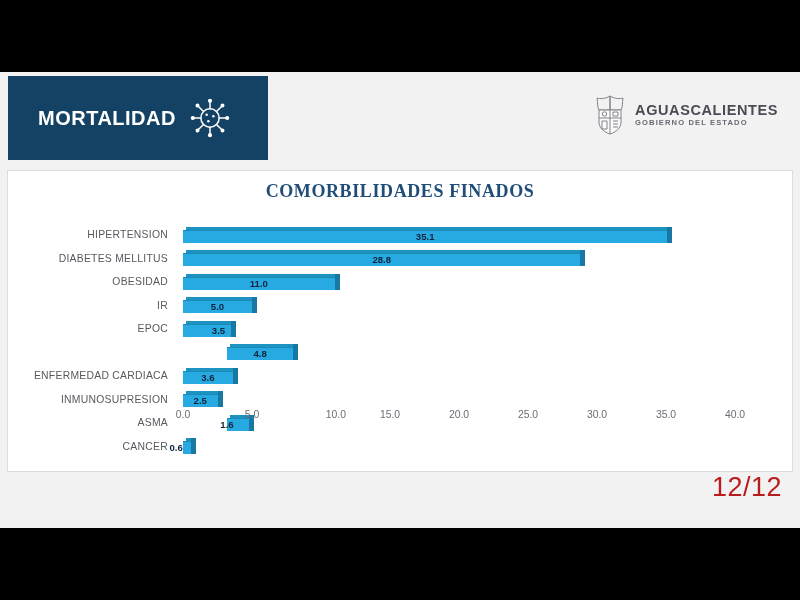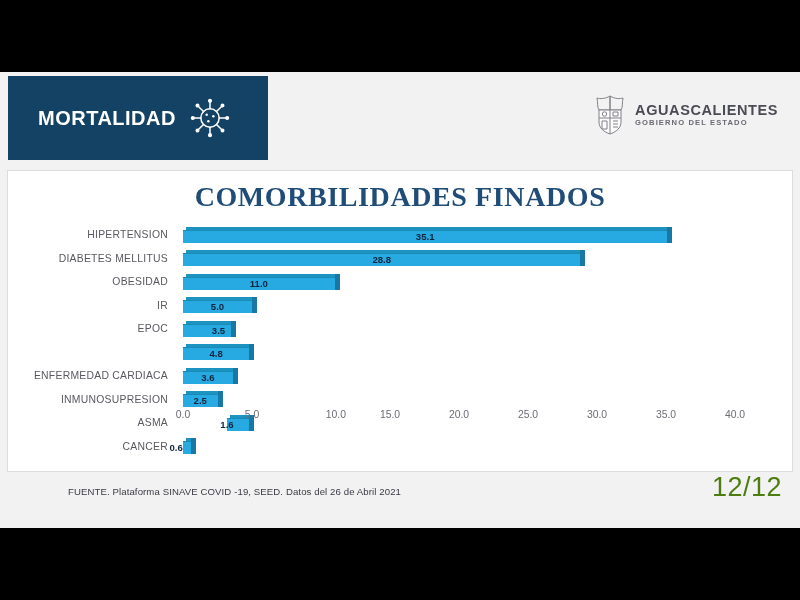--- a/index.html
+++ b/index.html
@@ -104,21 +104,21 @@
     width: 786px;
     height: 302px;
     background: #ffffff;
     border: 1px solid #dcdcdc;
     box-sizing: border-box;
   }
   #chart-title {
     text-align: center;
     margin-top: 10px;
     font-family: "Liberation Serif", serif;
-    font-size: 28px;
+    font-size: 18px;
     font-weight: bold;
     color: #1f4d77;
     letter-spacing: 0.6px;
   }
 
   #plot-area {
     position: absolute;
     left: 0;
     top: 52px;
     width: 784px;
@@ -207,21 +207,21 @@
     top: 414px;
     font-size: 9.6px;
     color: #3a3a44;
     letter-spacing: 0.1px;
   }
   #page-number {
     position: absolute;
     right: 18px;
     top: 400px;
     font-size: 27px;
-    color: #4d7c0f;
+    color: #b91c1c;
     font-weight: normal;
     letter-spacing: 0.5px;
   }
 </style>
 </head>
 <body>
 
 <div id="viewer">
   <div id="slide">
 
@@ -319,21 +319,21 @@
           <div class="bar-row">
             <div class="cat-label">EPOC</div>
             <div class="bar-wrap" style="width: 53.3px;">
               <div class="bar-top" style="width: 48.3px;"></div>
               <div class="bar-face" style="width: 48.3px;"></div>
               <div class="bar-cap" style="left: 48.3px;"></div>
               <div class="bar-value" style="left: 0px; width: 71px;">3.5</div>
             </div>
           </div>
           <div class="bar-row">
-            <div class="bar-wrap" style="width: 49px;">
+            <div class="bar-wrap" style="width: 49px; margin-left: 44px;">
               <div class="bar-top" style="width: 66.24px;"></div>
               <div class="bar-face" style="width: 66.24px;"></div>
               <div class="bar-cap" style="left: 66.24px;"></div>
               <div class="bar-value" style="left: 0px; width: 66.24px;">4.8</div>
             </div>
           </div>
           <div class="bar-row">
             <div class="cat-label">ENFERMEDAD CARDIACA</div>
             <div class="bar-wrap" style="width: 64px;">
               <div class="bar-top" style="width: 49.68px;"></div>
@@ -376,17 +376,16 @@
           <div class="tick" style="left: 313px; text-align: right;">10.0</div>
           <div class="tick" style="left: 382px;">15.0</div>
           <div class="tick" style="left: 451px;">20.0</div>
           <div class="tick" style="left: 520px;">25.0</div>
           <div class="tick" style="left: 589px;">30.0</div>
           <div class="tick" style="left: 658px;">35.0</div>
           <div class="tick" style="left: 727px;">40.0</div>
         </div>
     </div>
 
-    <div id="footer-source">FUENTE. Plataforma SINAVE COVID -19, SEED. Datos del 26 de Abril 2021</div>
     <div id="page-number">12/12</div>
 
   </div>
 </div>
 
 </body></html>

